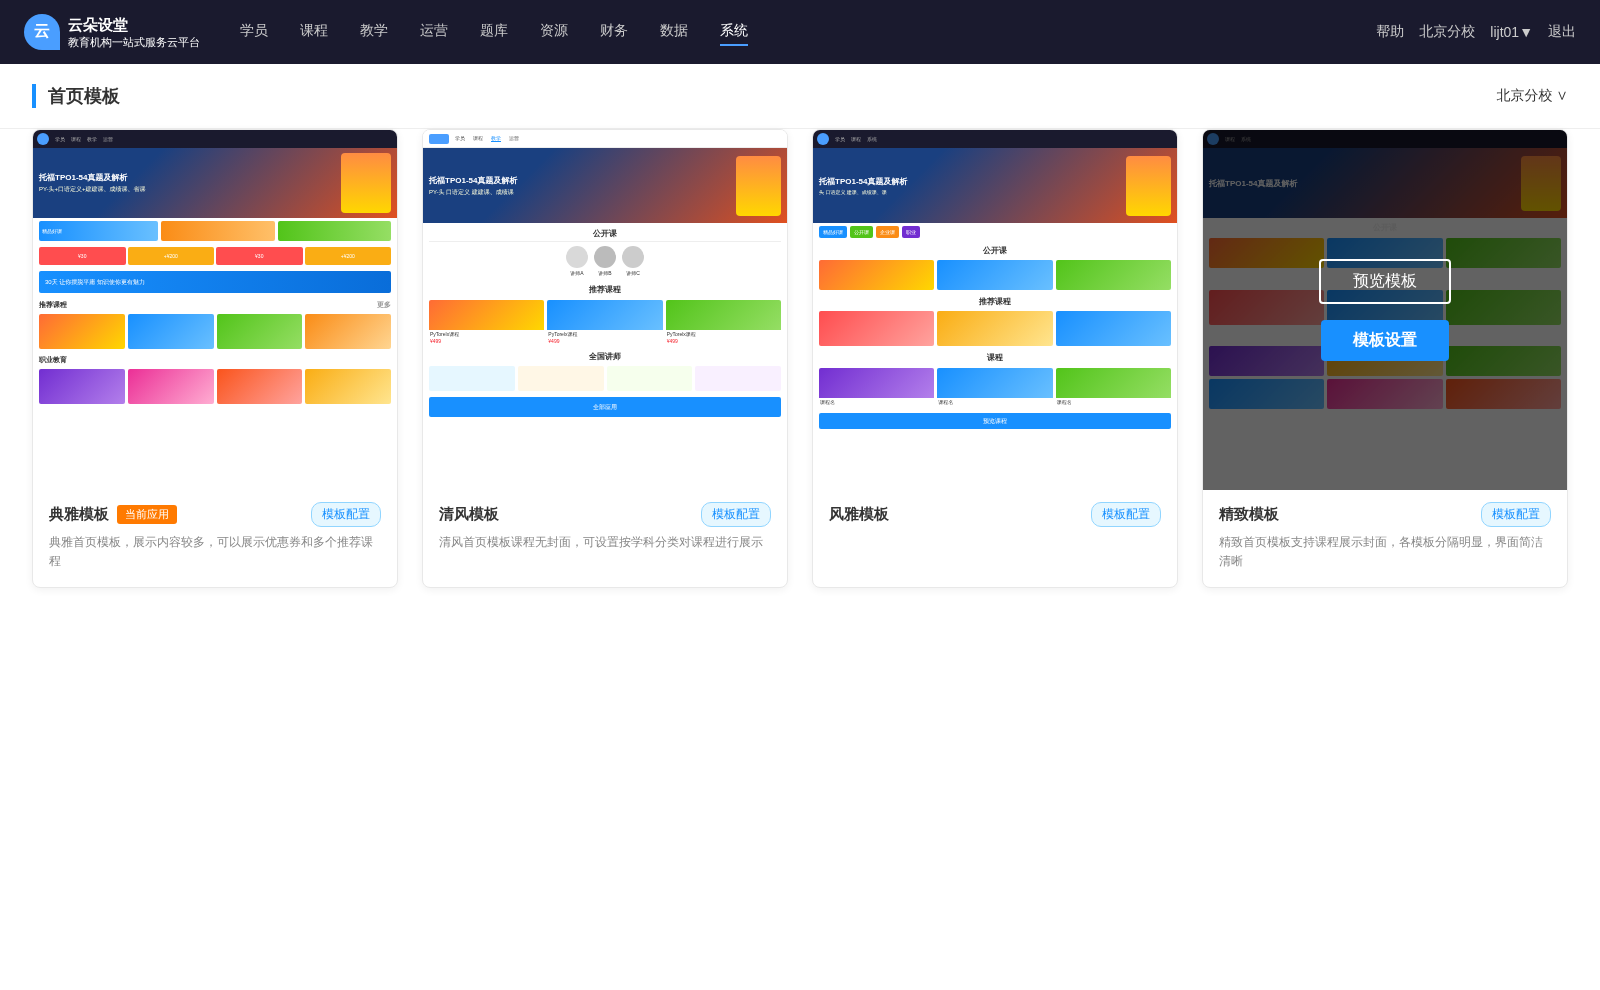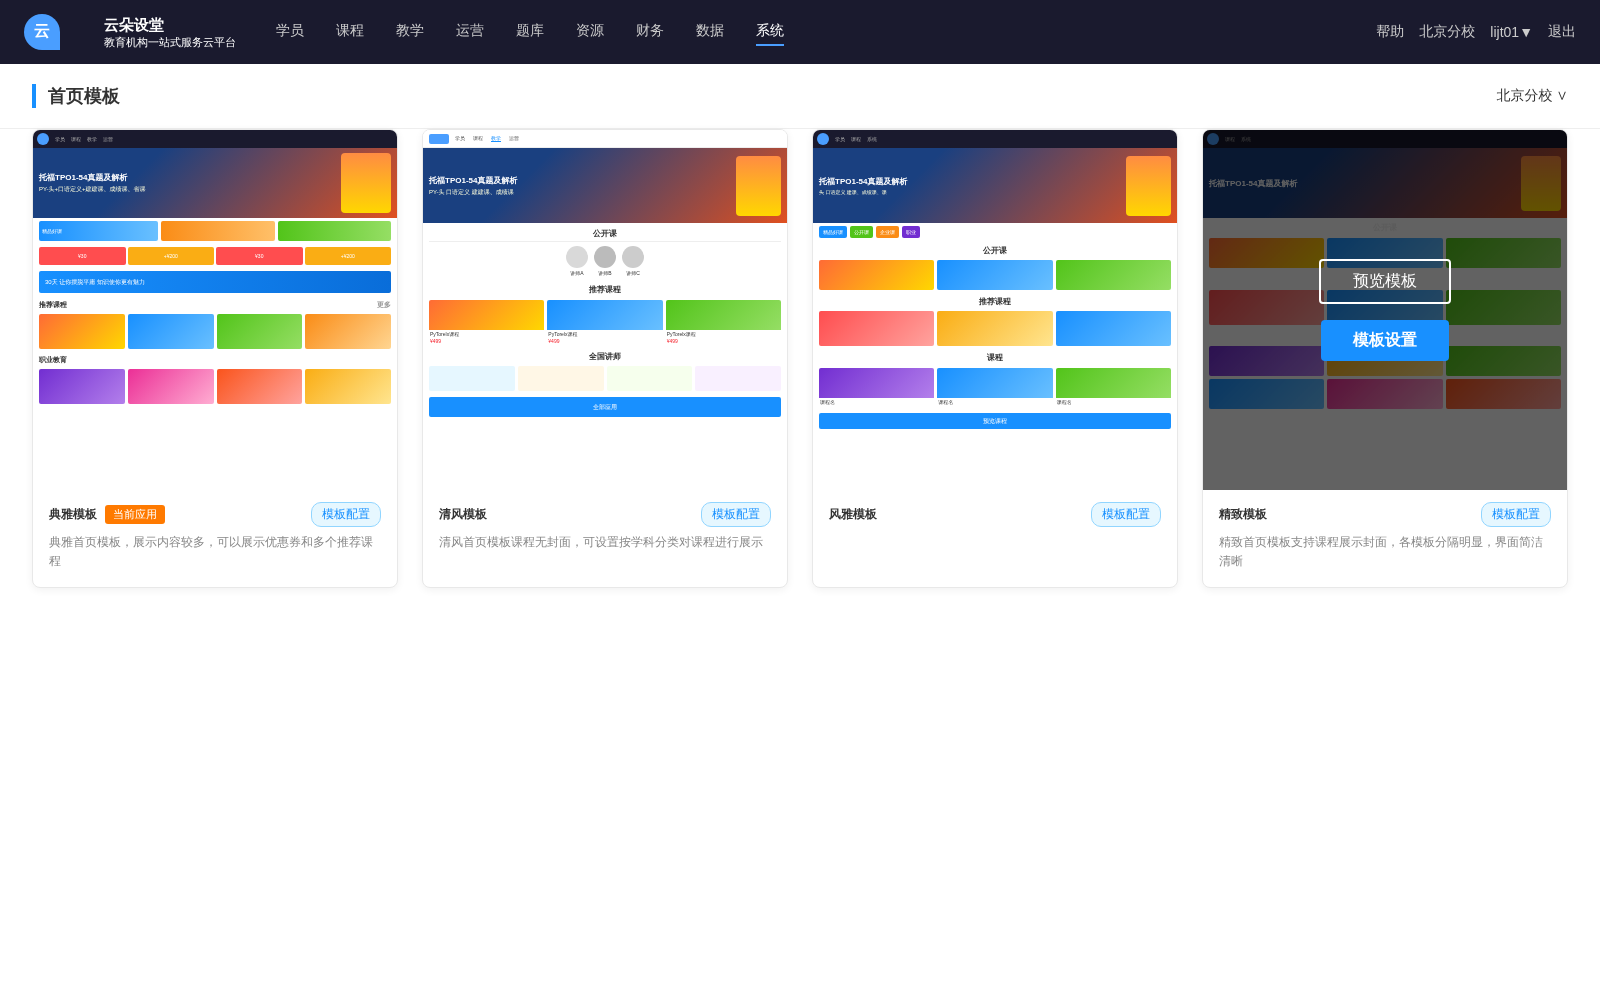--- a/index.html
+++ b/index.html
@@ -2,21 +2,21 @@
 <html><head>
   <meta charset="utf-8">
   <style>
     * { box-sizing: border-box; margin: 0; padding: 0; }
     body { font-family: "Microsoft YaHei", "PingFang SC", sans-serif; background: #f5f5f5; color: #333; }
 
     
     .nav { background: #1a1a2e; display: flex; align-items: center; height: 64px; padding: 0 24px; }
     .nav-logo { display: flex; align-items: center; margin-right: 40px; }
     .nav-logo-icon { width: 36px; height: 36px; background: #4a9eff; border-radius: 50% 50% 0 50%; display: flex; align-items: center; justify-content: center; color: white; font-size: 16px; font-weight: bold; margin-right: 8px; }
-    .nav-logo-text { color: white; font-size: 11px; line-height: 1.4; margin-left: 36px; }
+    .nav-logo-text { color: white; font-size: 11px; line-height: 1.4; }
     .nav-logo-text .brand { font-size: 15px; font-weight: bold; }
     .nav-menu { display: flex; gap: 32px; flex: 1; }
     .nav-item { color: #ccc; font-size: 14px; cursor: pointer; padding: 4px 0; text-decoration: none; }
     .nav-item.active { color: white; border-bottom: 2px solid #4a9eff; }
     .nav-right { display: flex; gap: 15px; align-items: center; }
     .nav-right-item { color: #ccc; font-size: 14px; cursor: pointer; }
 
     
     .main { background: white; min-height: calc(100vh - 64px); }
 
@@ -41,21 +41,21 @@
     
     .template-card { background: white; border-radius: 8px; overflow: hidden; border: 1px solid #e8e8e8; box-shadow: 0 2px 8px rgba(0,0,0,0.06); }
     .template-preview { position: relative; height: 360px; overflow: hidden; background: #f0f0f0; cursor: pointer; }
     .template-preview-overlay { position: absolute; inset: 0; background: rgba(0,0,0,0.45); display: none; flex-direction: column; align-items: center; justify-content: center; gap: 16px; }
     .btn-preview { background: transparent; border: 2px solid white; color: white; padding: 10px 32px; border-radius: 4px; font-size: 16px; cursor: pointer; }
     .btn-apply { background: #1890ff; border: none; color: white; padding: 10px 32px; border-radius: 4px; font-size: 16px; cursor: pointer; font-weight: bold; }
 
     
     .template-footer { padding: 12px 16px 16px; }
     .template-name-row { display: flex; align-items: center; gap: 8px; margin-bottom: 6px; }
-    .template-name { font-size: 12px; font-weight: bold; color: #333; }
+    .template-name { font-size: 15px; font-weight: bold; color: #333; }
     .tag-current { background: #ff7a00; color: white; font-size: 11px; padding: 2px 8px; border-radius: 3px; }
     .btn-config { background: #e6f7ff; color: #1890ff; border: 1px solid #91d5ff; font-size: 12px; padding: 3px 10px; border-radius: 10px; cursor: pointer; margin-left: auto; }
     .template-desc { font-size: 12px; color: #888; line-height: 1.6; }
 
     
     .template-card.active-hover .template-preview-overlay { display: flex; }
 
     
     .ss-wrap { width: 100%; height: 100%; background: #fff; overflow: hidden; font-size: 7px; }
     .ss-nav { height: 18px; background: #1a1a2e; display: flex; align-items: center; padding: 0 4px; gap: 6px; }

